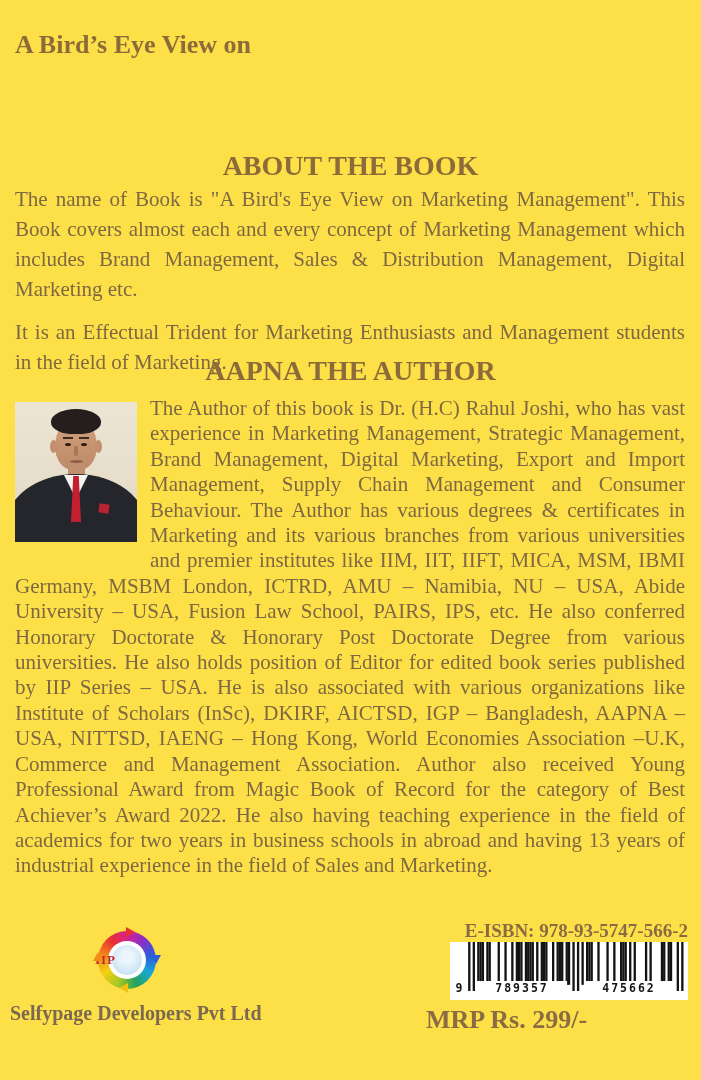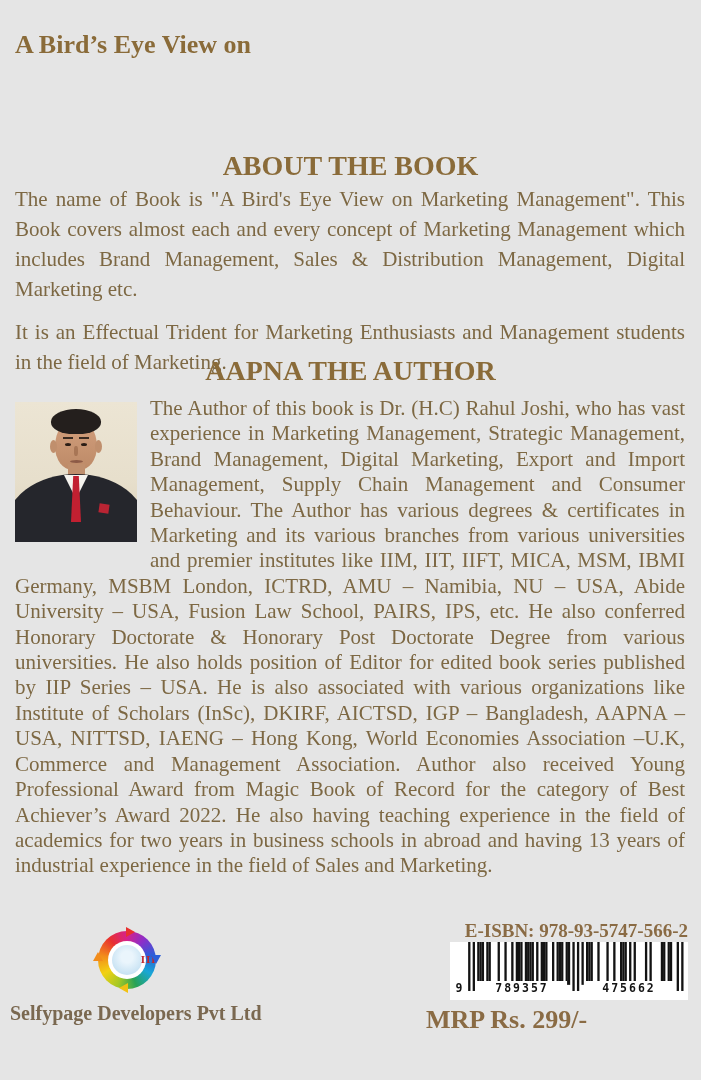--- a/index.html
+++ b/index.html
@@ -1,18 +1,18 @@
 <!DOCTYPE html>
 <html><head>
 <meta charset="utf-8">
 <style>
   html,body { margin:0; padding:0; }
   .page {
     position:relative; width:701px; height:1080px;
-    background:#e5e5e5; overflow:hidden;
+    background:#fde047; overflow:hidden;
     font-family:"Liberation Serif", serif;
     color:#7d6843;
   }
   
   .titles { position:absolute; left:15px; top:30px; }
   .title-line1 { font-size:26px; font-weight:bold; color:#8a6b39; line-height:30px; }
   .title-line2 { font-size:33px; font-weight:bold; color:#8a6b39; line-height:38px; letter-spacing:0.5px; }
   .section-heading {
     position:absolute; left:0; width:701px; text-align:center;
     font-size:28px; font-weight:bold; color:#8a6b39;
@@ -59,22 +59,22 @@
     clip-path:polygon(22% 0,78% 0,100% 100%,0 100%); z-index:3; }
   .ph-pocket { left:84px; top:102px; width:10px; height:9px; background:#b92433;
     transform:rotate(8deg); z-index:2; }
   
   .logo { position:absolute; left:95px; top:928px; width:64px; height:64px; }
   .logo-ring { position:absolute; inset:3px; border-radius:50%;
     background:conic-gradient(from -40deg,#e8312f,#d6218c,#8b2fc9,#2b5fd9,#19a7d6,#27a257,#a6c824,#f2d113,#f28c1b,#e8312f); }
   .logo-ring::after { content:''; position:absolute; inset:10px; background:#fff; border-radius:50%; }
   .logo-globe { position:absolute; inset:17px; border-radius:50%;
     background:radial-gradient(circle at 50% 40%,#eaf5fc 25%,#bcdcf0 90%); }
-  .logo-iip { position:absolute; left:0; right:0; top:25px; text-align:right;
-    font-size:11px; font-weight:bold; color:#c1272d; letter-spacing:1px; line-height:13px; }
+  .logo-iip { position:absolute; left:0; right:0; top:25px; text-align:left;
+    font-size:13px; font-weight:bold; color:#c1272d; letter-spacing:1px; line-height:13px; }
   .logo-arrow { position:absolute; width:0; height:0; }
   .la-top { top:-1px; left:31px; border-left:9px solid #e8312f;
     border-top:5px solid transparent; border-bottom:5px solid transparent; }
   .la-right { right:-2px; top:27px; border-top:9px solid #2b5fd9;
     border-left:5px solid transparent; border-right:5px solid transparent; }
   .la-bottom { bottom:-1px; left:24px; border-right:9px solid #f2c113;
     border-top:5px solid transparent; border-bottom:5px solid transparent; }
   .la-left { left:-2px; top:24px; border-bottom:9px solid #f28c1b;
     border-left:5px solid transparent; border-right:5px solid transparent; }
   .publisher { position:absolute; left:10px; top:1002px; width:262px; text-align:left;

